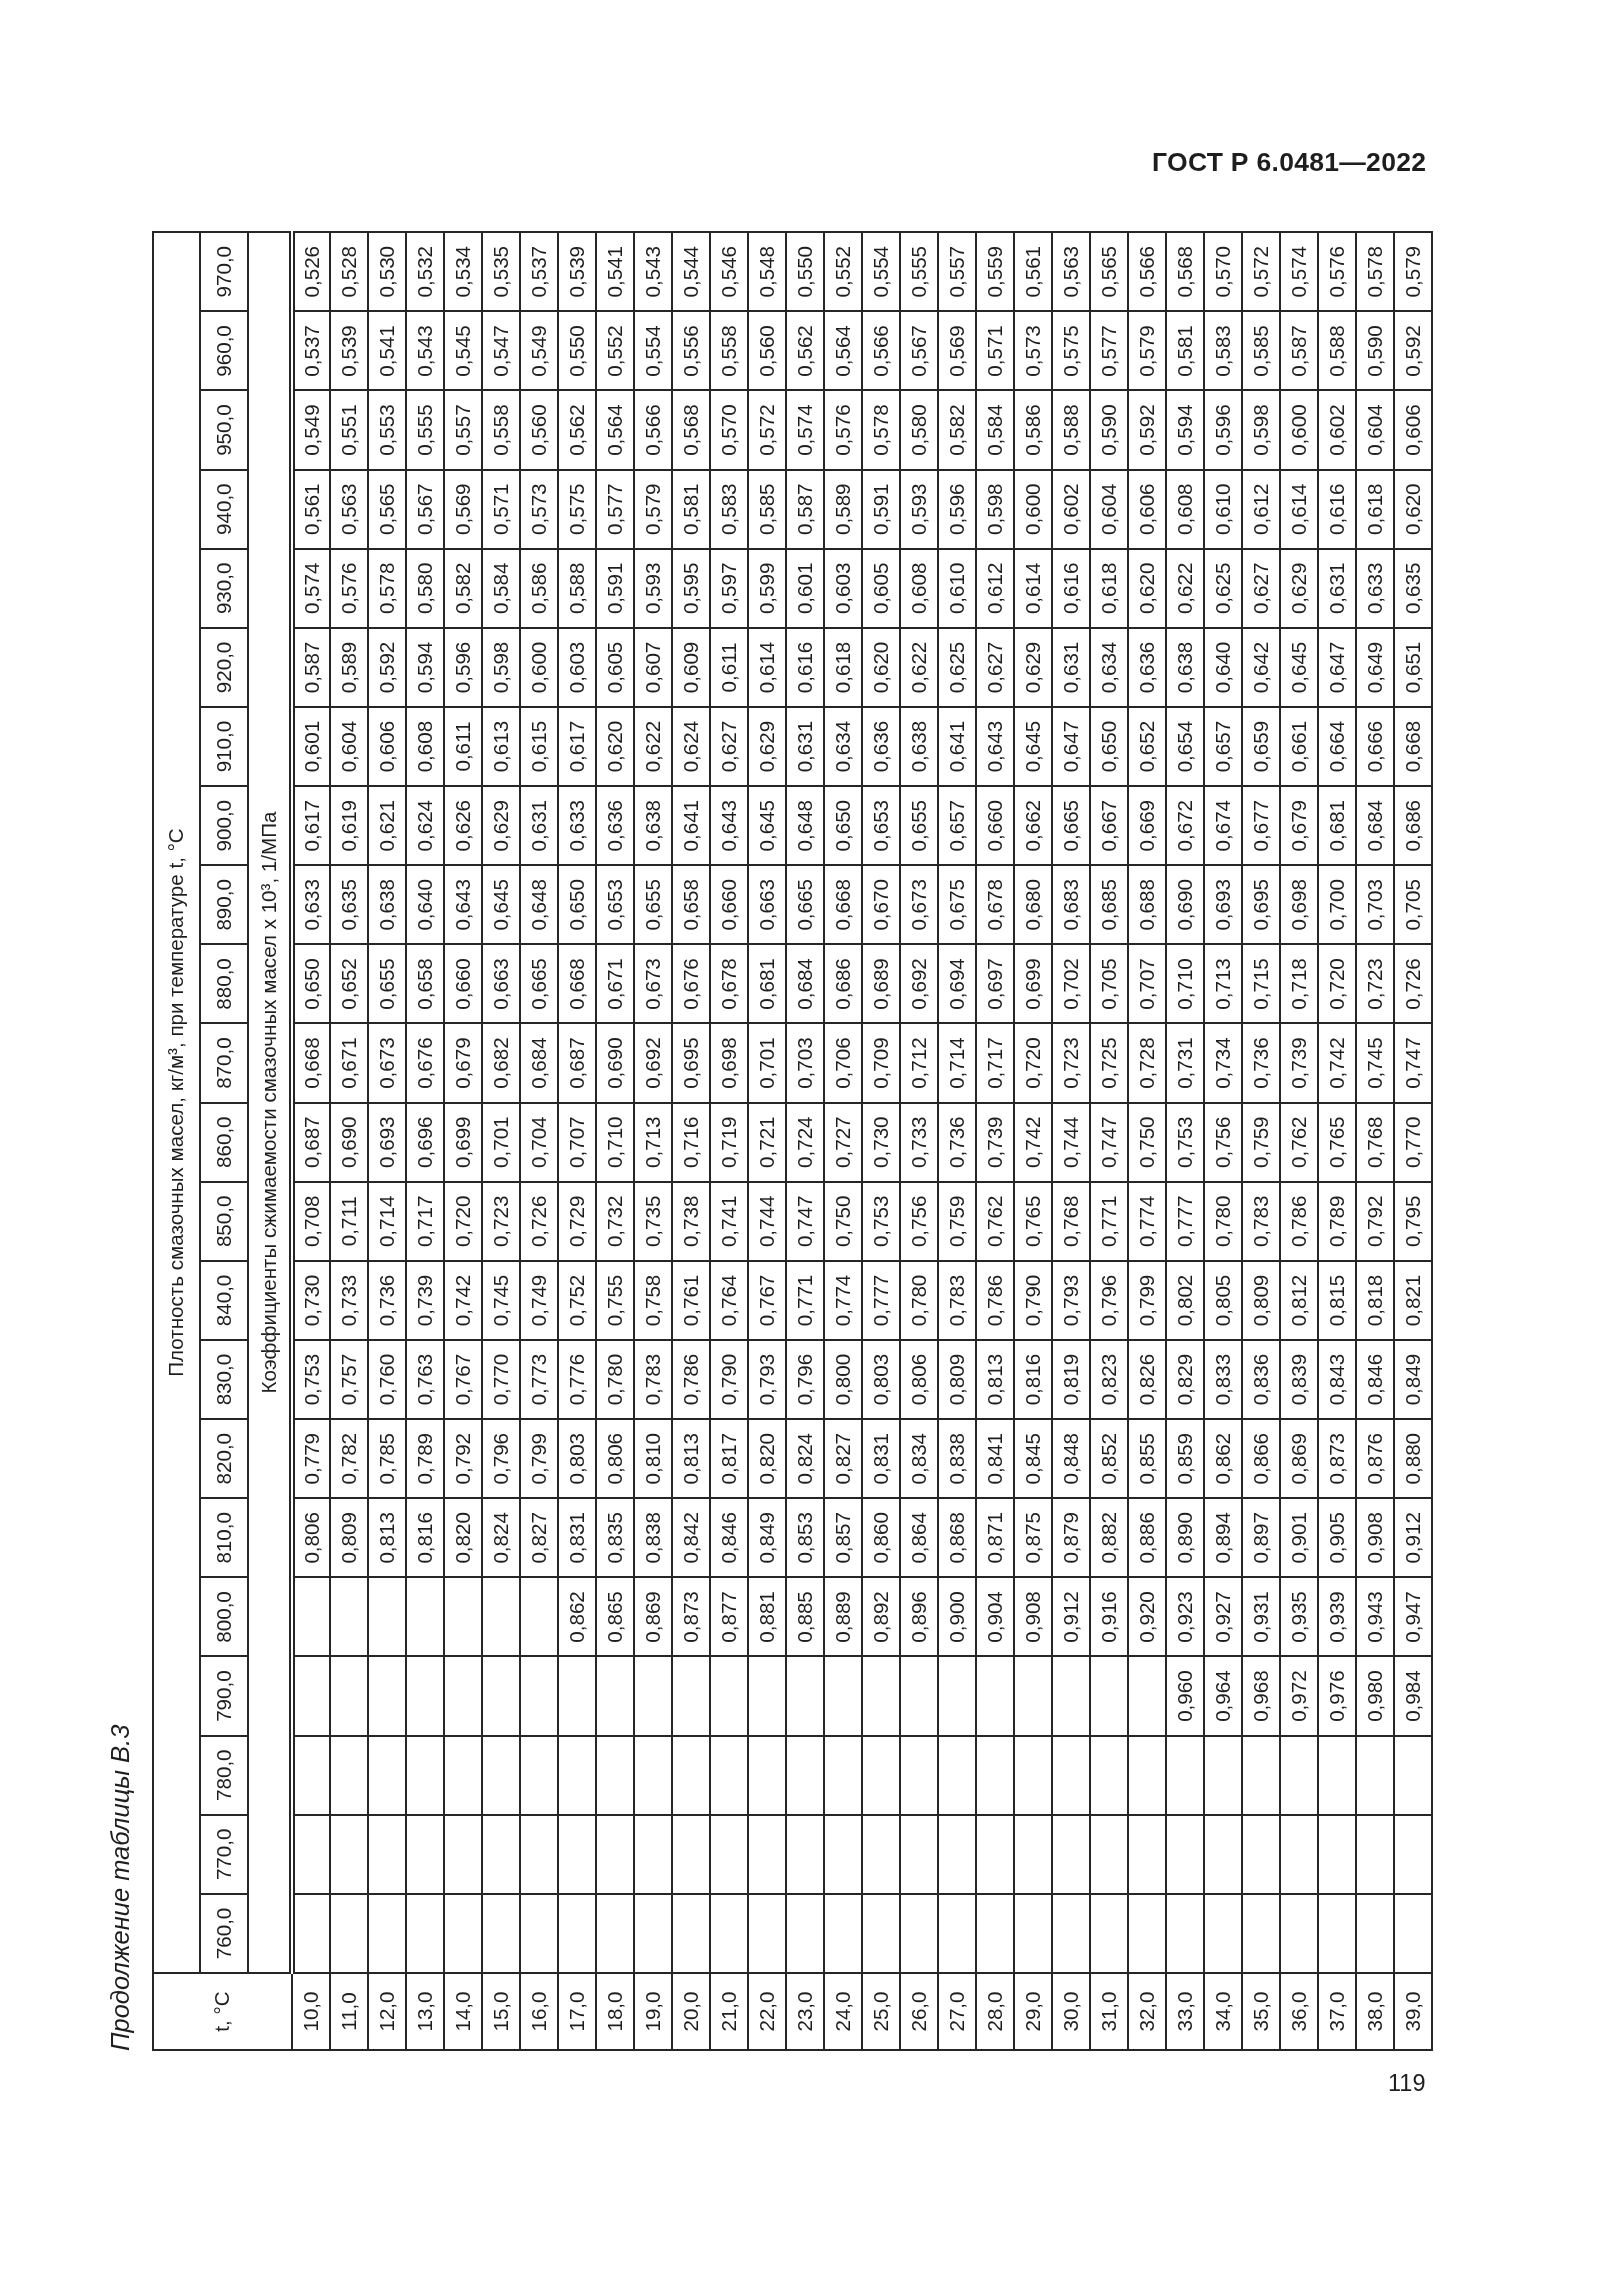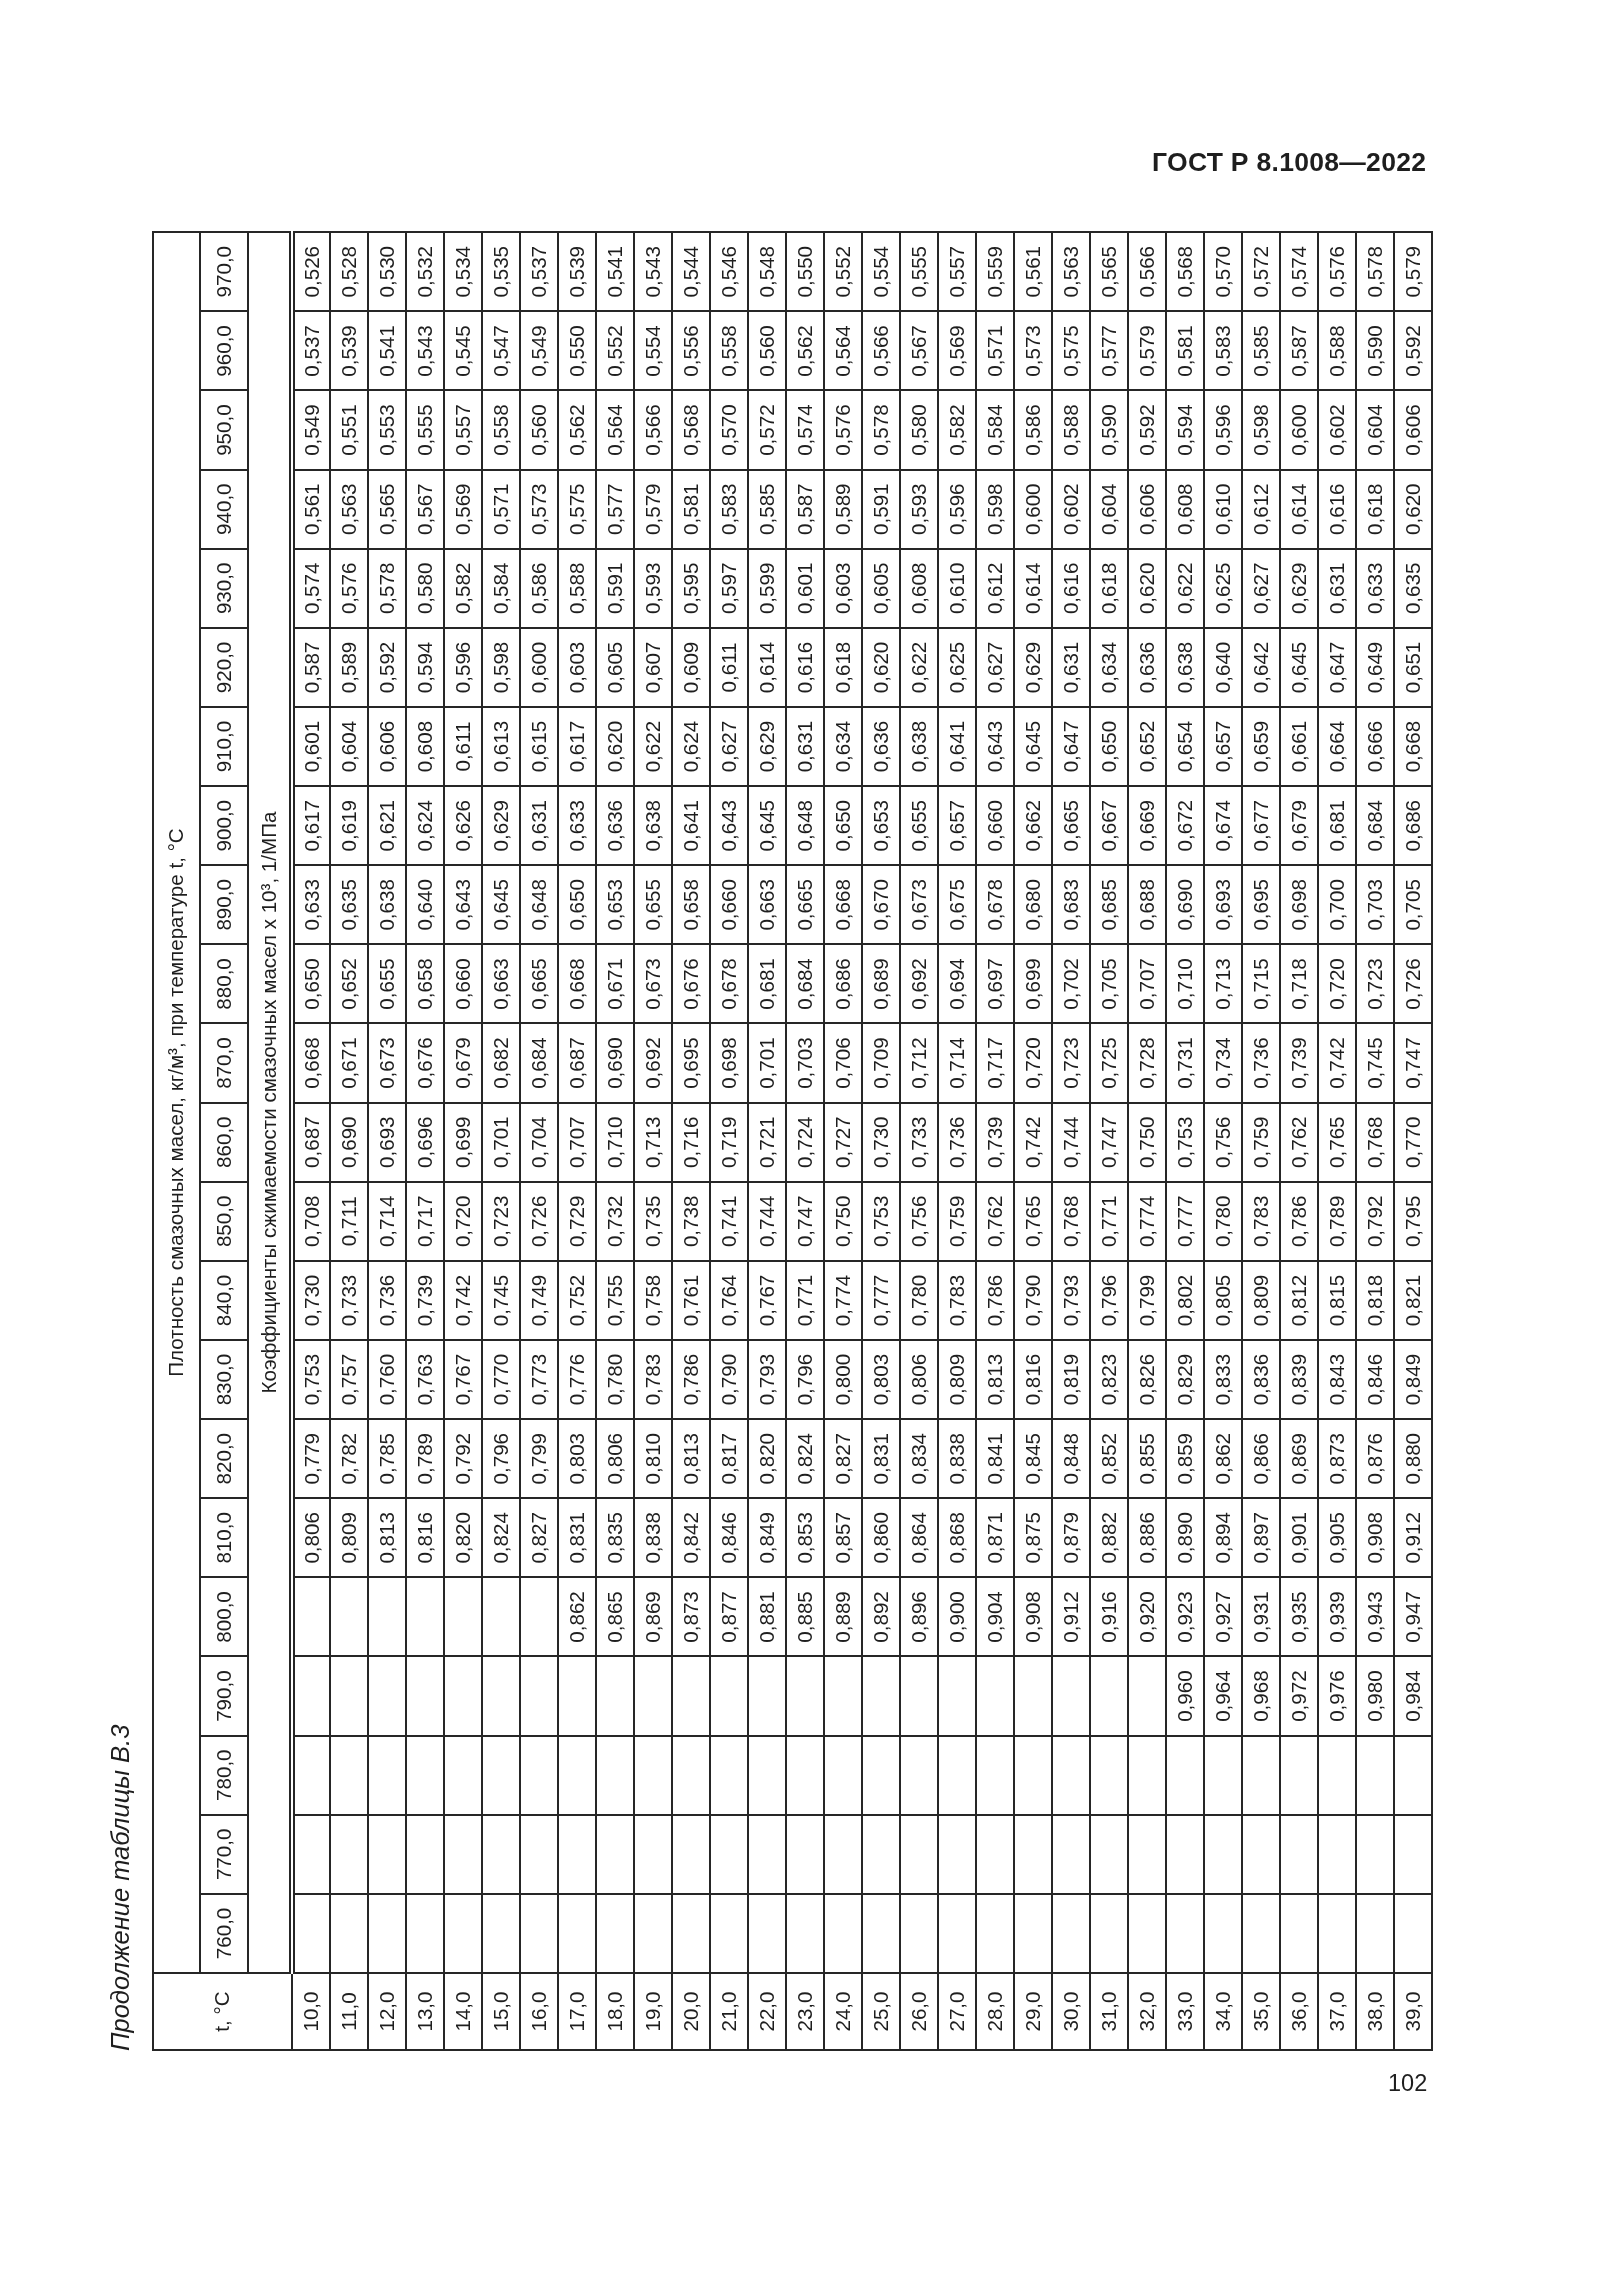--- a/index.html
+++ b/index.html
@@ -20,21 +20,21 @@
   tr.h1 { height:47px; }
   tr.h2 { height:48px; }
   tr.h3 { height:44px; }
   tr.h3 td { border-bottom:6.9px double #262626; }
   tr.drow { height:38px; }
   td.tval { text-align:center; }
 </style>
 </head>
 <body>
 
-<div class="doc-code">ГОСТ Р 8.1008—2022</div>
+<div class="doc-code">ГОСТ Р 6.0481—2022</div>
 
 <div class="caption-wrap">
   <div class="caption">Продолжение таблицы В.3</div>
 </div>
 
 <div class="table-wrap">
   <table>
     <colgroup id="cols"></colgroup>
     <thead id="thead">
       <tr class="h1">
@@ -817,14 +817,14 @@
           <td>0,635</td>
           <td>0,620</td>
           <td>0,606</td>
           <td>0,592</td>
           <td>0,579</td>
         </tr>
       </tbody>
   </table>
 </div>
 
-<div class="page-num">102</div>
+<div class="page-num">119</div>
 
 
 </body></html>

